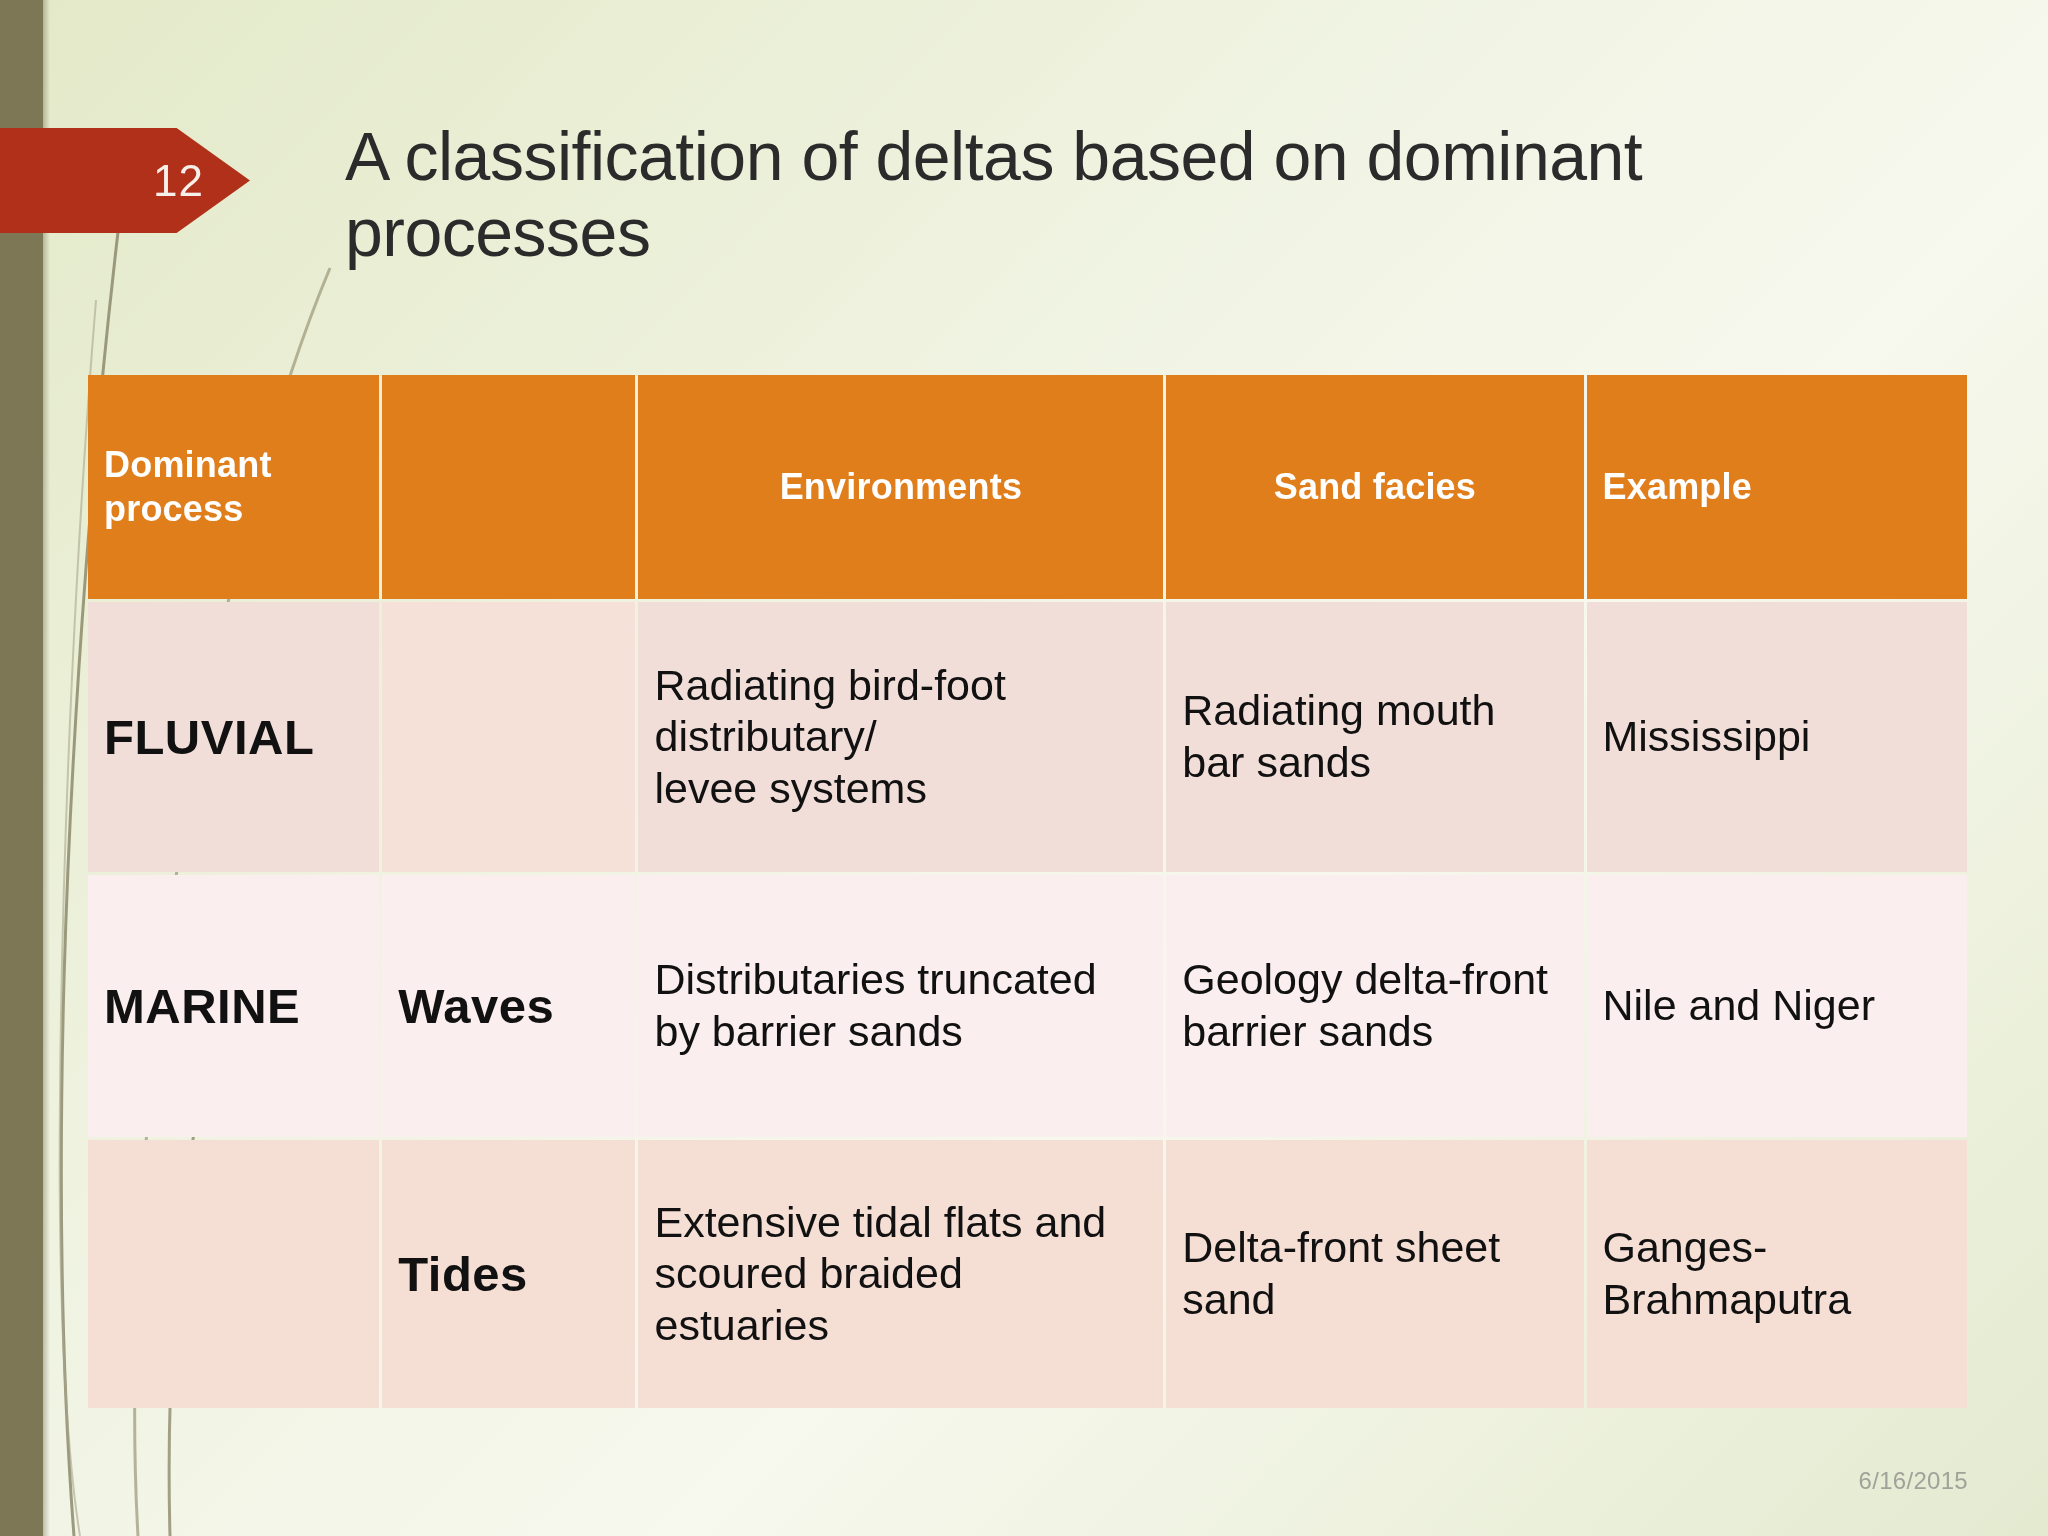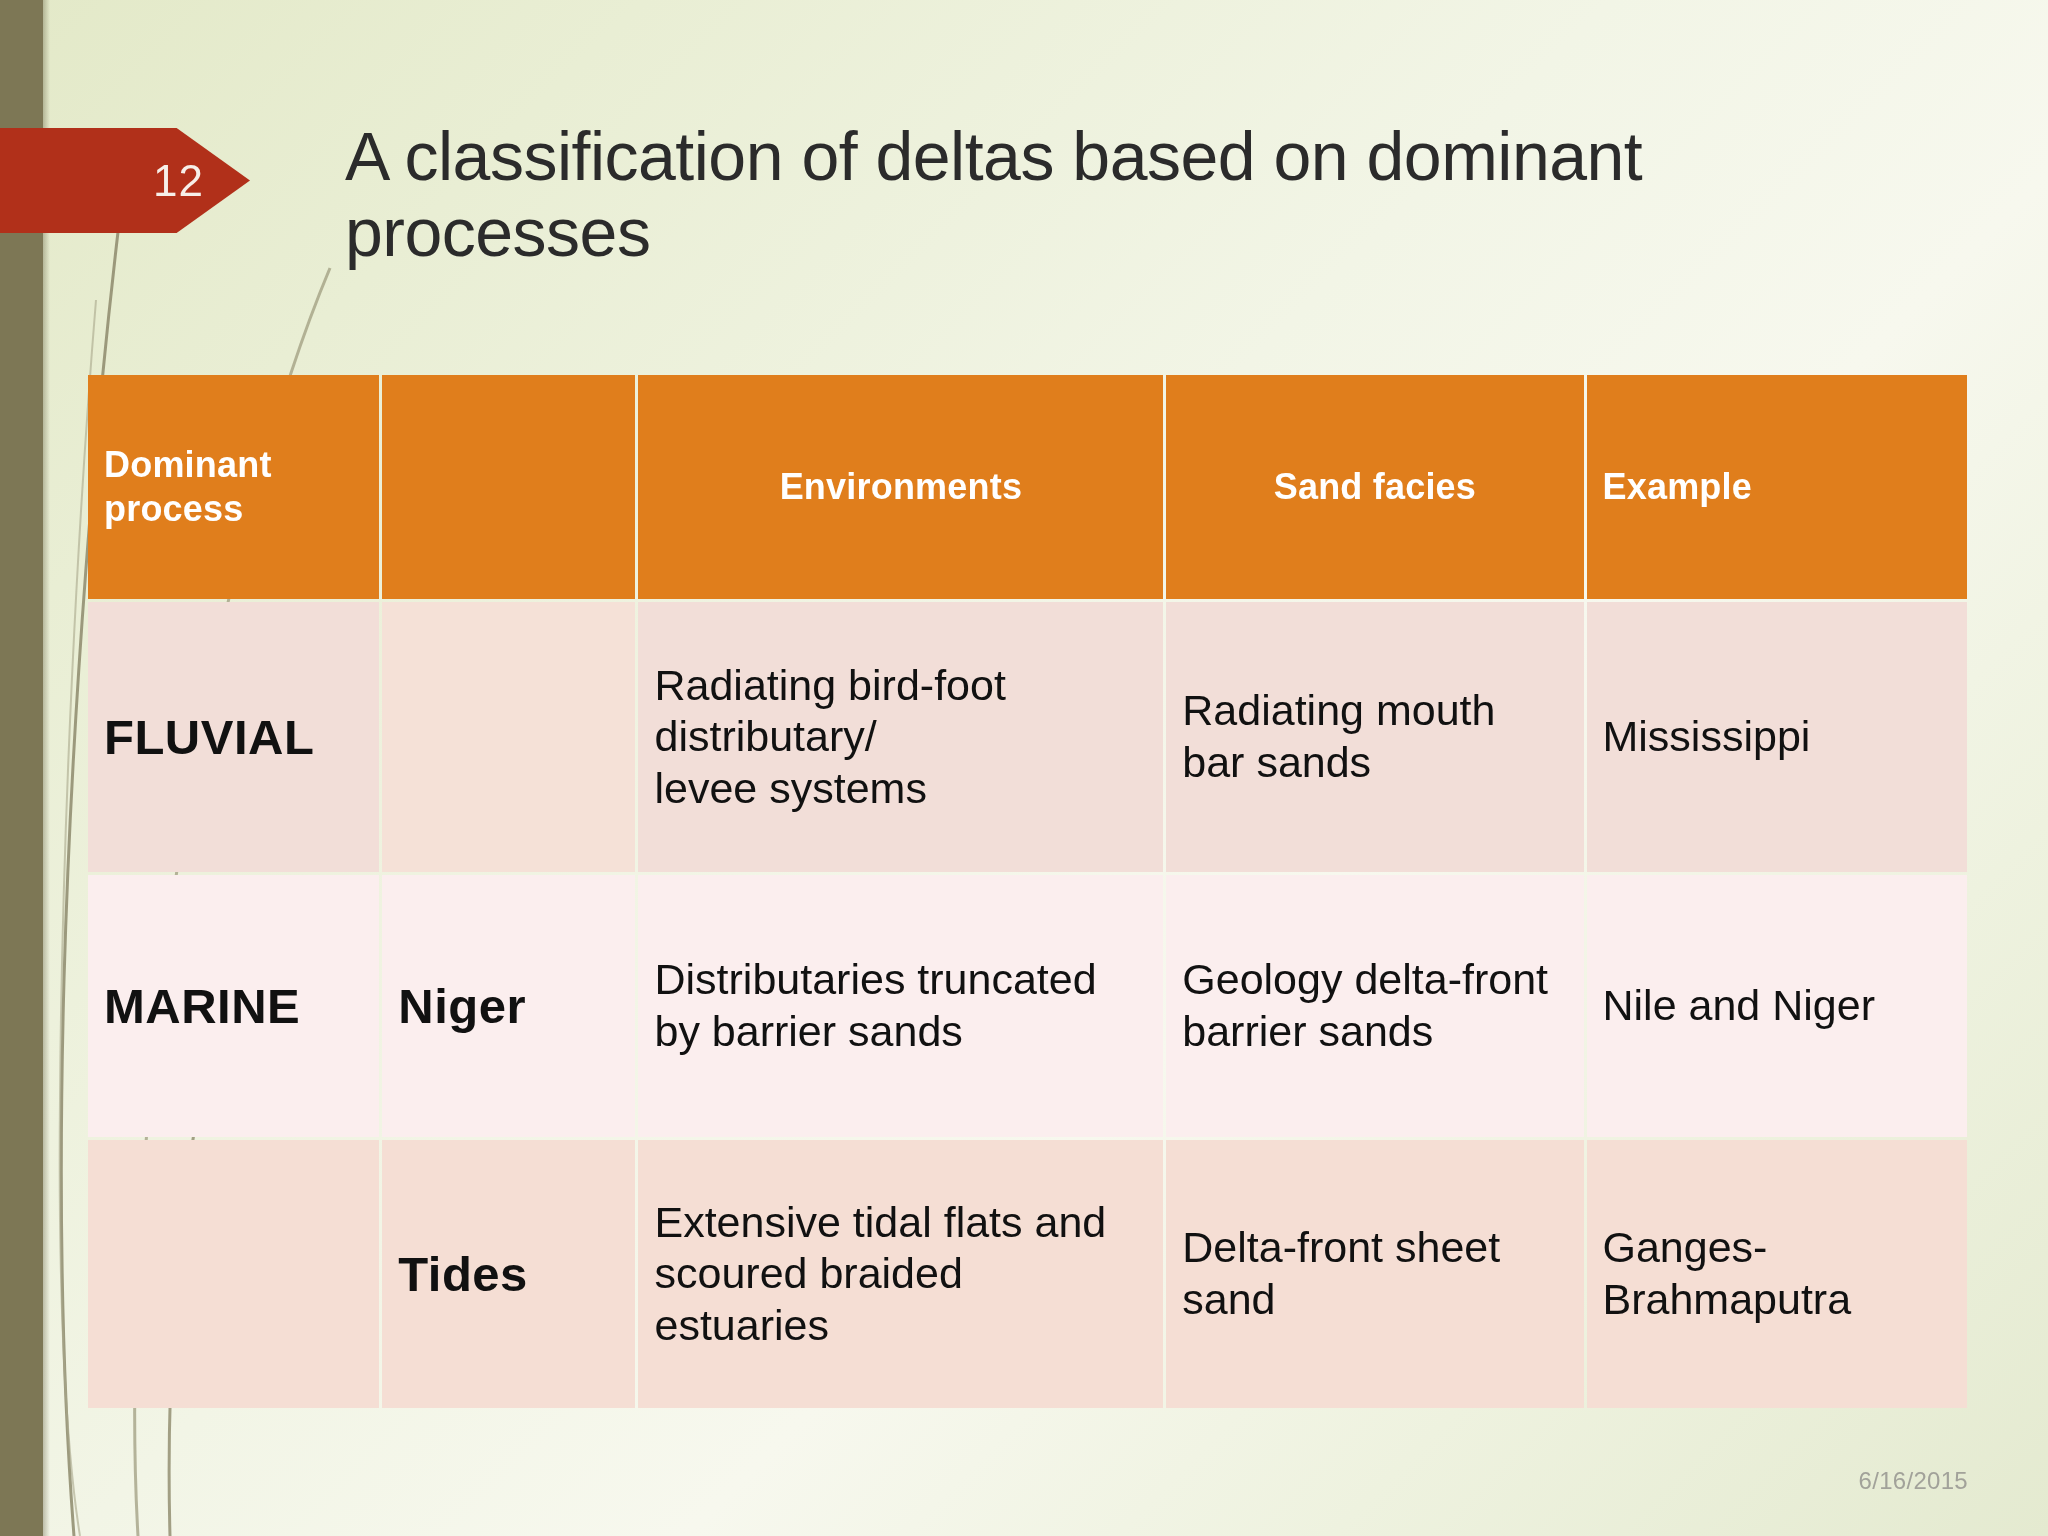--- a/index.html
+++ b/index.html
@@ -183,21 +183,21 @@
           <td class="c proc">FLUVIAL</td>
           <td class="c proc tint2"></td>
           <td class="c" style="white-space: pre-line;">Radiating bird-foot distributary/
 levee systems</td>
           <td class="c" style="white-space: pre-line;">Radiating mouth
 bar sands</td>
           <td class="c">Mississippi</td>
         </tr>
         <tr class="r-waves">
           <td class="c proc">MARINE</td>
-          <td class="c proc tint2">Niger</td>
+          <td class="c proc tint2">Waves</td>
           <td class="c">Distributaries truncated by barrier sands</td>
           <td class="c">Geology delta-front barrier sands</td>
           <td class="c">Nile and Niger</td>
         </tr>
         <tr class="r-tides">
           <td class="c proc"></td>
           <td class="c proc tint2">Tides</td>
           <td class="c">Extensive tidal flats and scoured braided estuaries</td>
           <td class="c" style="white-space: pre-line;">Delta-front sheet
 sand</td>

